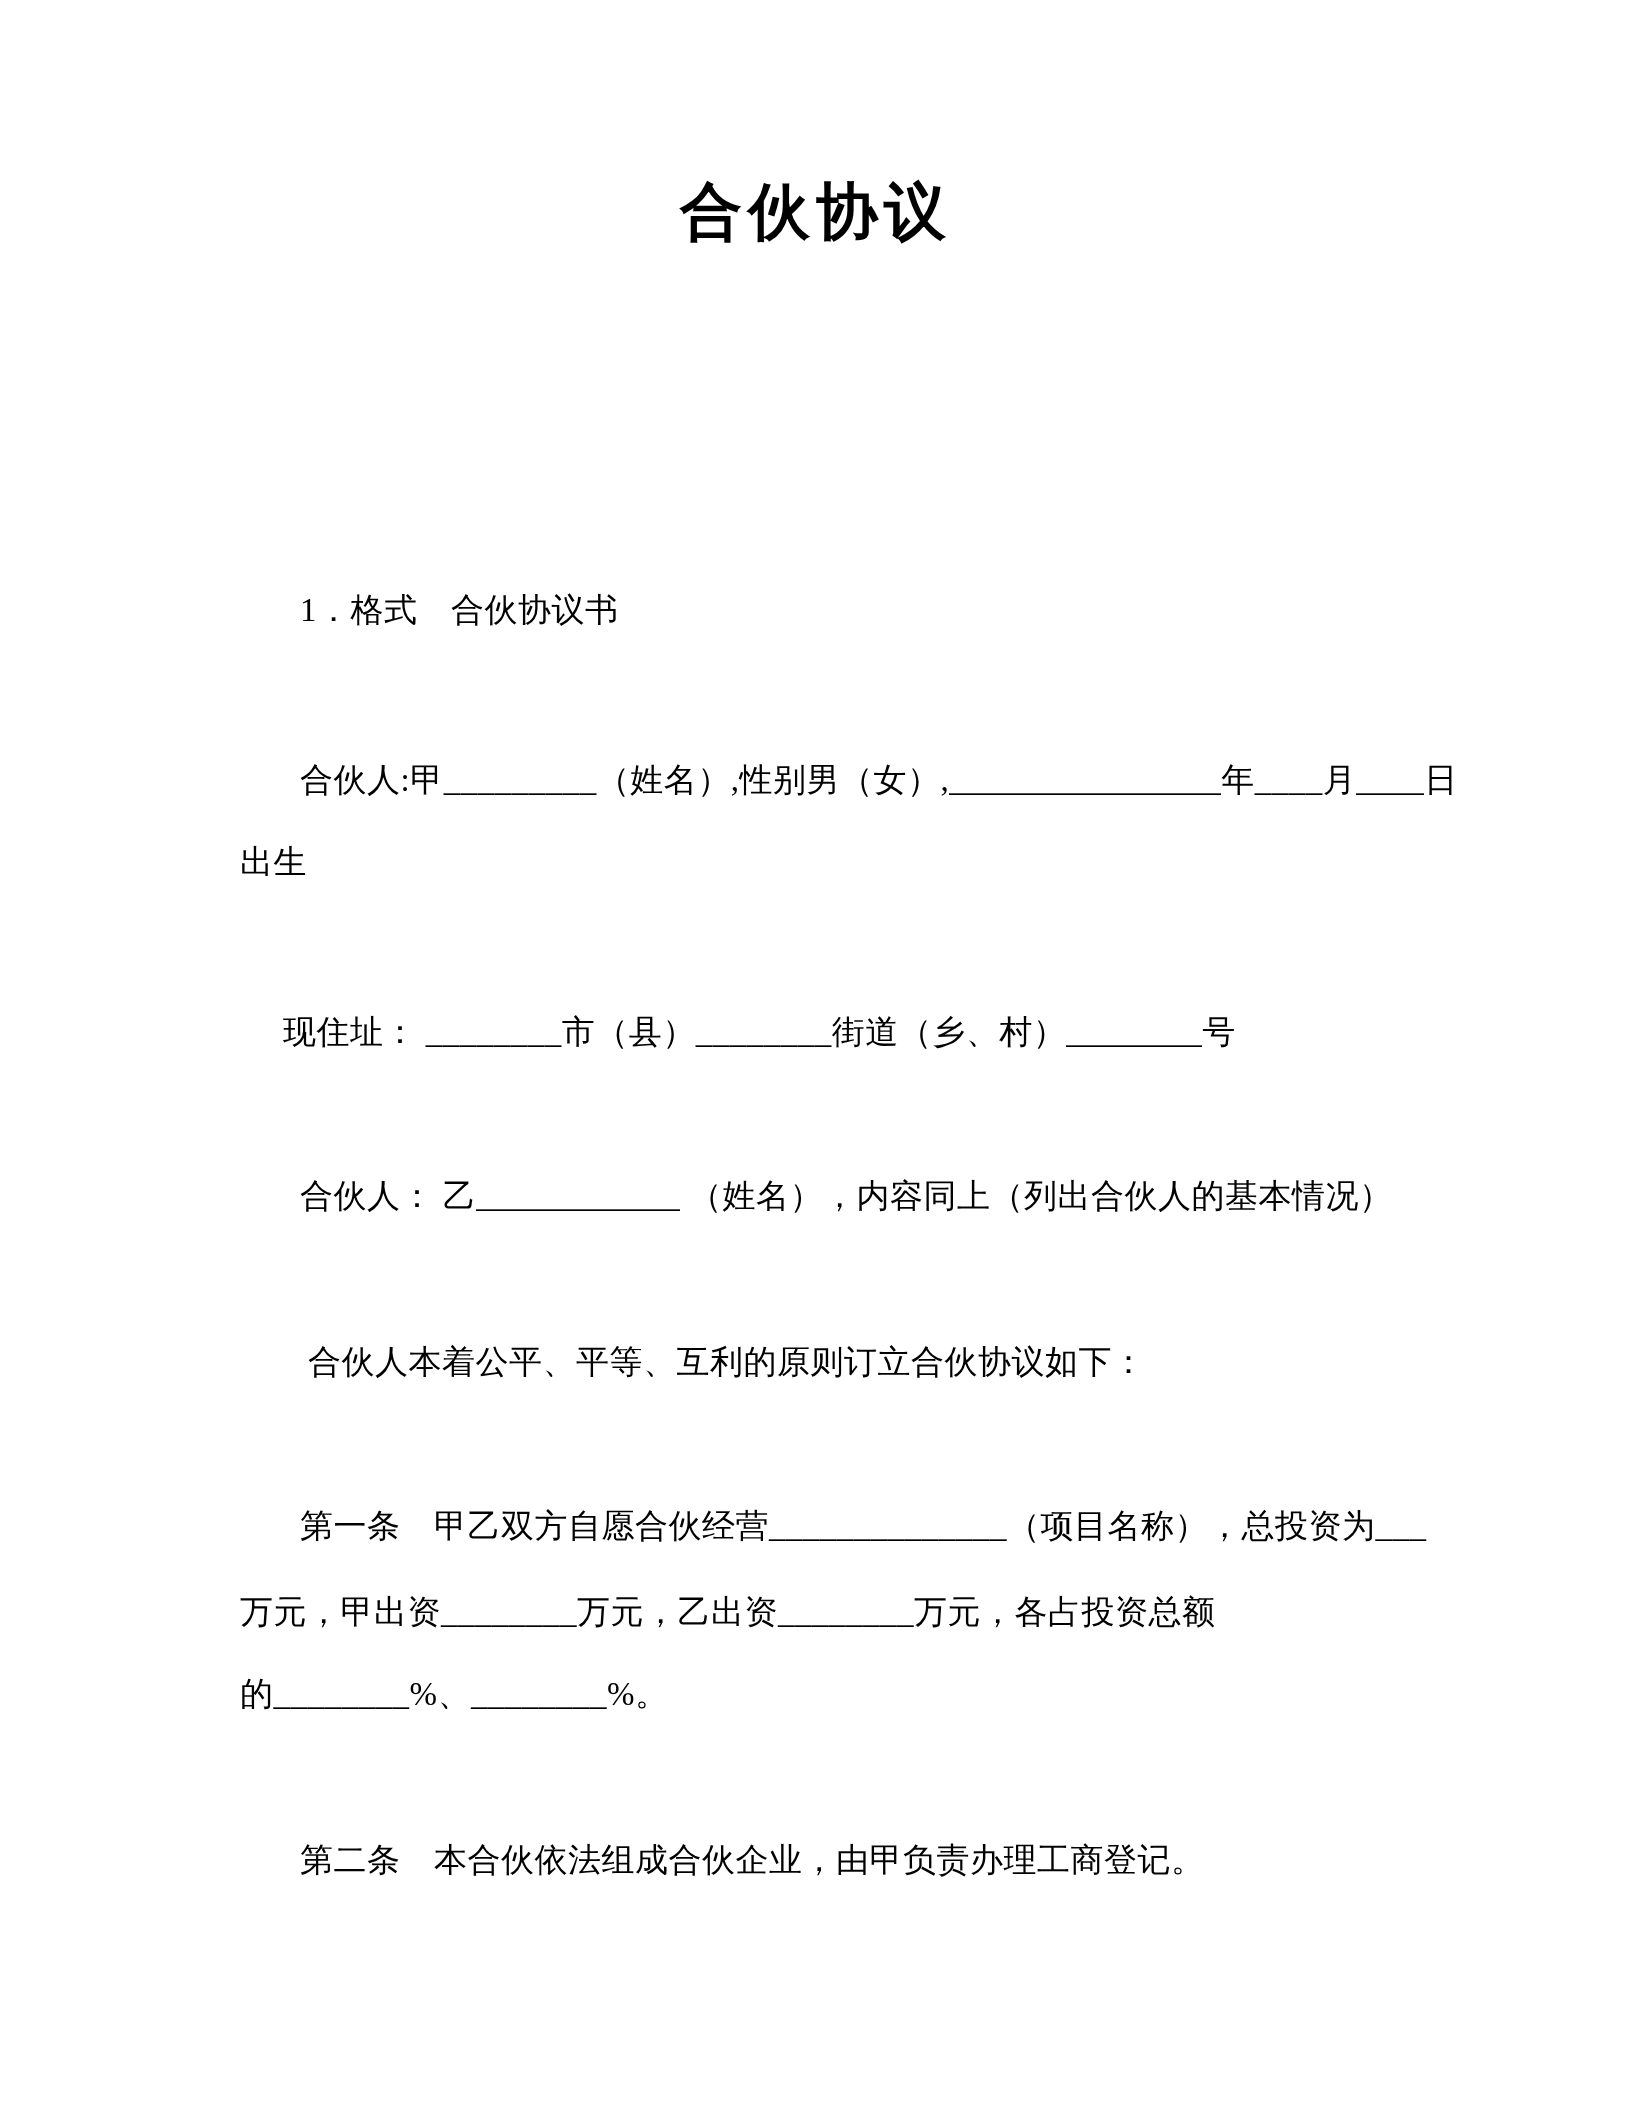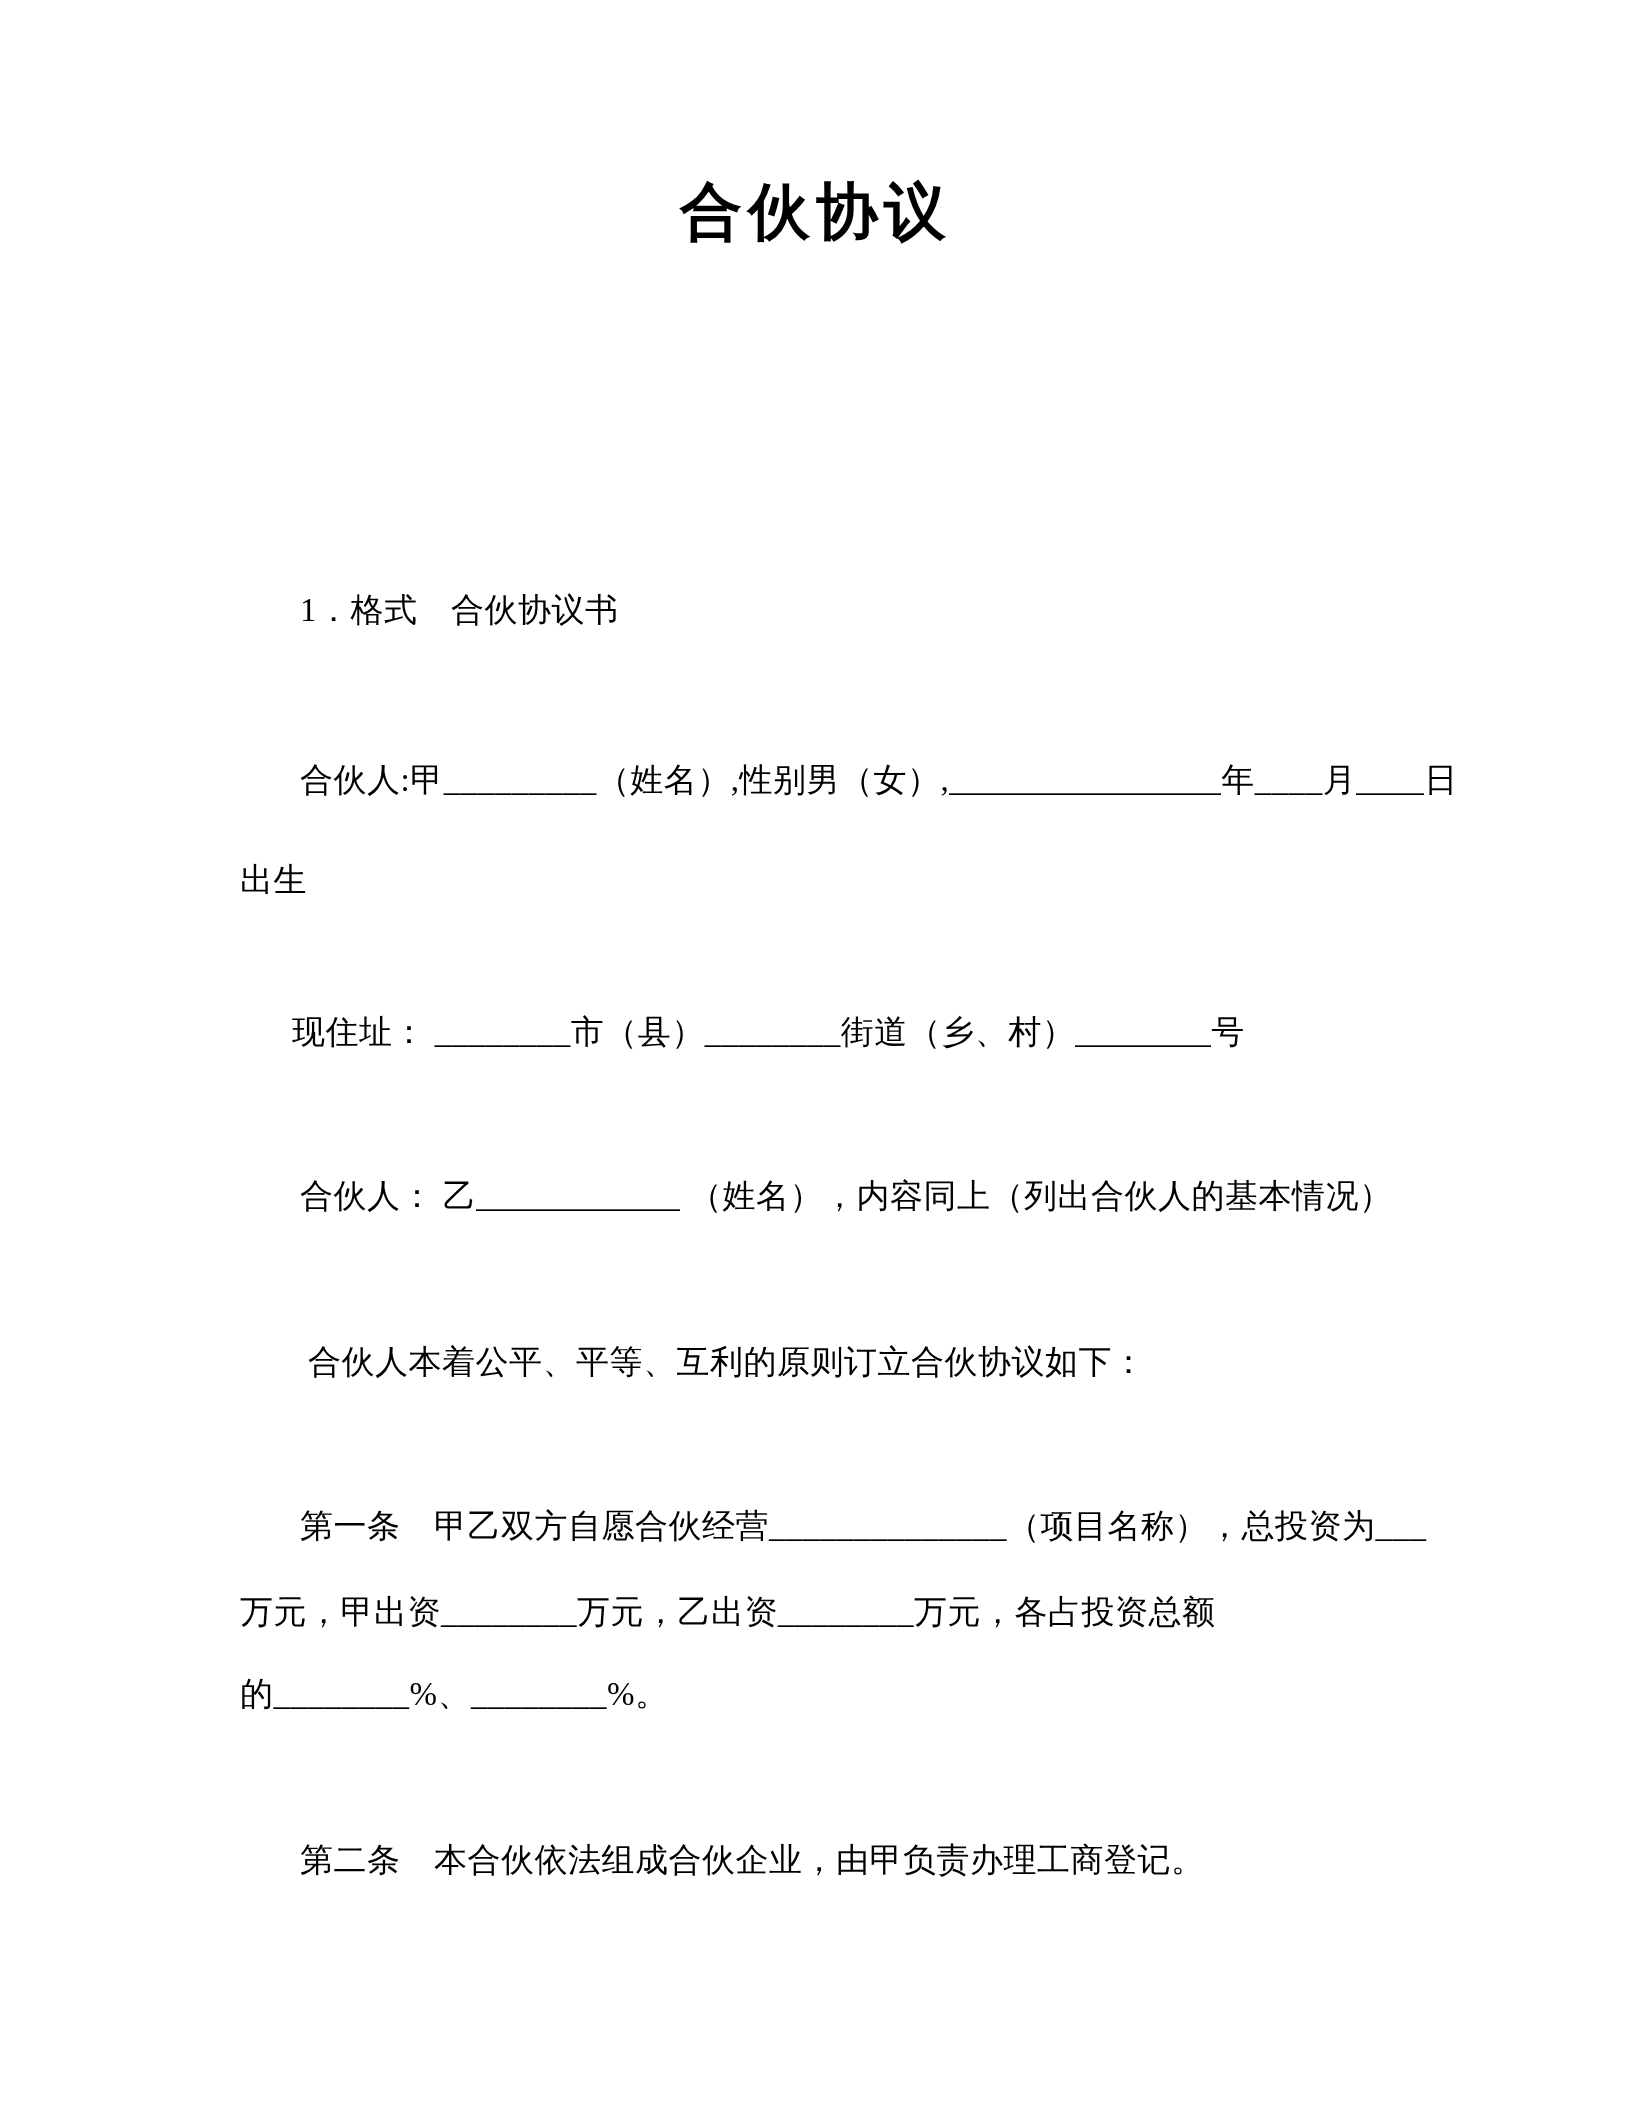--- a/index.html
+++ b/index.html
@@ -41,23 +41,23 @@
 <body>
 
 <div class="page">
 
   <div class="doc-title">合伙协议</div>
 
   <div class="line" style="top:590px; left:300px;text-align:right;">1．格式　合伙协议书</div>
 
   <div class="line" style="top:760px; left:300px;">合伙人:甲_________（姓名）,性别男（女）,________________年____月____日</div>
 
-  <div class="line" style="top:842px; left:240px;margin-top:18px;">出生</div>
+  <div class="line" style="top:842px; left:240px;">出生</div>
 
-  <div class="line" style="top:1012px; left:292px;">现住址： ________市（县）________街道（乡、村）________号</div>
+  <div class="line" style="top:1012px; left:283px;">现住址： ________市（县）________街道（乡、村）________号</div>
 
   <div class="line" style="top:1176px; left:300px;">合伙人： 乙____________ （姓名），内容同上（列出合伙人的基本情况）</div>
 
   <div class="line" style="top:1342px; left:300px;margin-left:8px;">合伙人本着公平、平等、互利的原则订立合伙协议如下：</div>
 
   <div class="line" style="top:1506px; left:300px;text-align:right;">第一条　甲乙双方自愿合伙经营______________（项目名称），总投资为___</div>
 
   <div class="line" style="top:1592px; left:240px;text-align:right;">万元，甲出资________万元，乙出资________万元，各占投资总额</div>
 
   <div class="line" style="top:1840px; left:300px;">第二条　本合伙依法组成合伙企业，由甲负责办理工商登记。</div>

